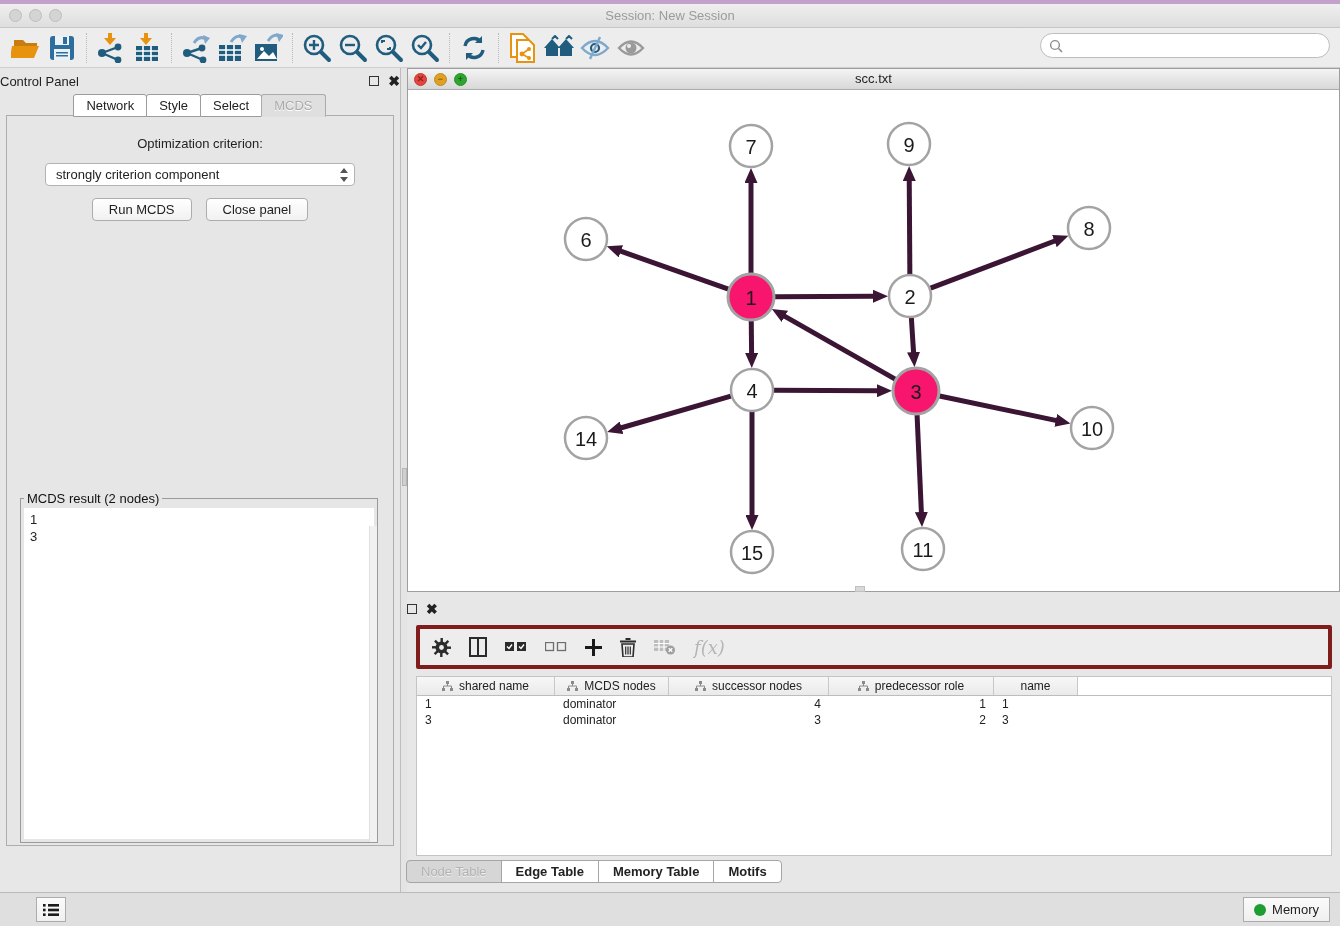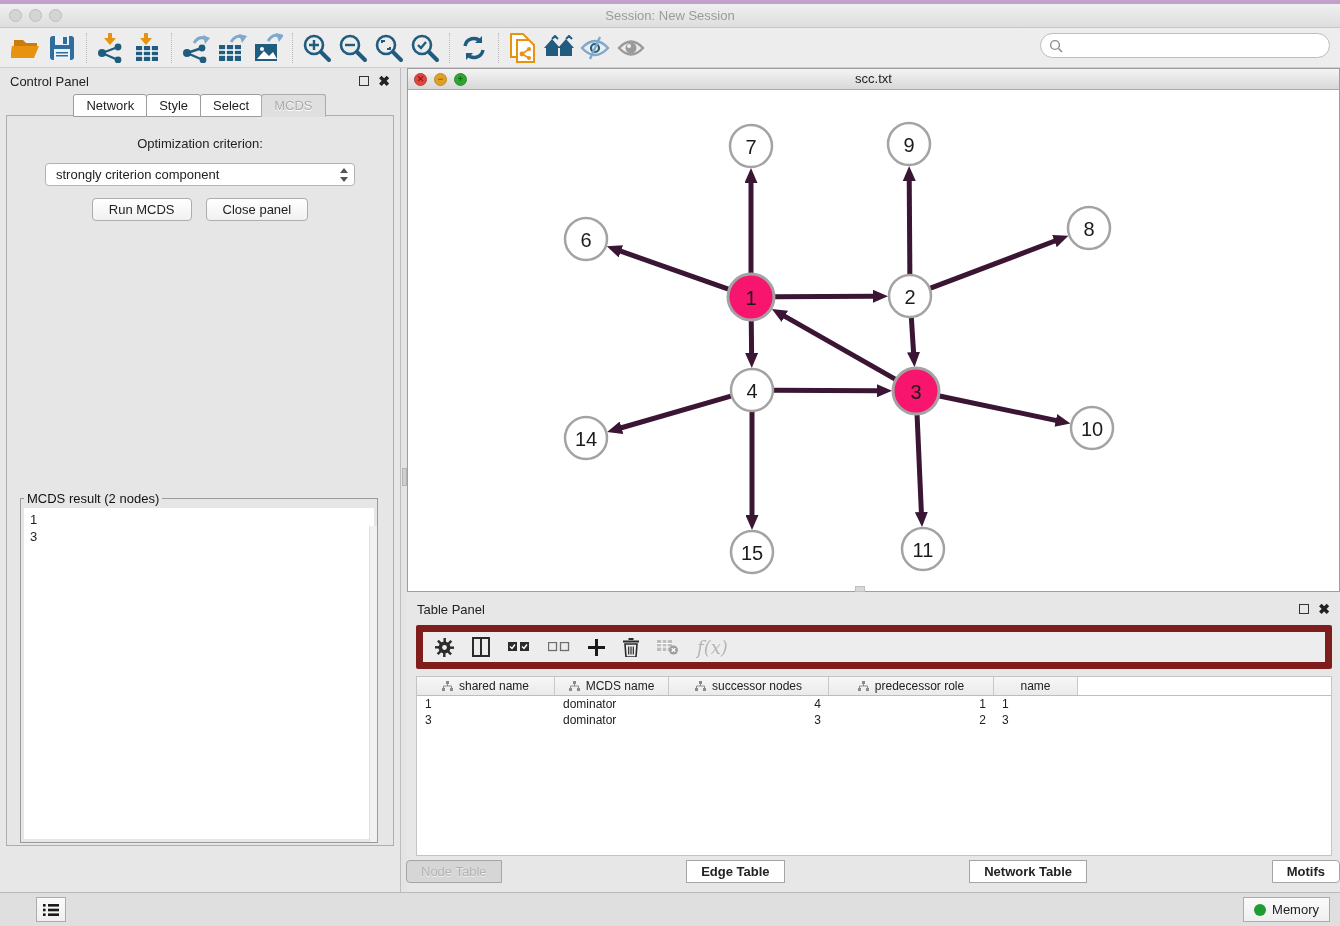--- a/index.html
+++ b/index.html
@@ -19,21 +19,21 @@
   .toolbar { position:absolute; left:0; top:28px; width:1340px; height:40px;
     background:#EDEDED; border-bottom:1px solid #CFCFCF; display:flex; align-items:center; padding-left:8px; }
   .tbtn { width:36px; height:34px; display:flex; align-items:center; justify-content:center; flex:0 0 auto; }
   .tsep { width:1px; height:30px; border-left:1px dotted #B9B9B9; margin:0 6px; flex:0 0 auto; }
   .searchbox { position:absolute; right:10px; top:5px; width:290px; height:25px; background:#fff;
     border:1px solid #BDBDBD; border-radius:13px; display:flex; align-items:center; padding-left:8px; }
   .searchbox input { border:none; outline:none; flex:1; font-size:12px; background:transparent; height:20px; }
 
   
   .control-panel { position:absolute; left:0; top:68px; width:400px; height:824px; background:#E7E7E7; }
-  .panel-header { height:26px; display:flex; align-items:center; padding:0 10px; }
+  .panel-header { height:26px; display:flex; align-items:center; padding:0 0; }
   .panel-header .ph-title { flex:1; font-size:13px; color:#222; }
   .float-ic { width:10px; height:10px; border:1.5px solid #333; display:inline-block; margin-right:9px; }
   .close-ic { font-size:14px; font-weight:bold; color:#222; line-height:10px; }
   .ctab-row { display:flex; justify-content:center; position:relative; z-index:2; }
   .ctab { border:1px solid #9C9C9C; background:#fff; padding:3px 12px; font-size:13px; margin-left:-1px; border-radius:3px 3px 0 0; }
   .ctab.active { background:#DFDFDF; color:#ABABAB; text-shadow:0 1px 0 #fff; border-color:#ABABAB; border-bottom-color:#DFDFDF; }
   .cp-box { position:absolute; left:6px; right:6px; top:47px; bottom:46px; border:1px solid #ADADAD; background:#E6E6E6; }
   .opt-label { text-align:center; margin-top:20px; font-size:13px; }
   .select { margin:12px auto 0; width:310px; height:23px; background:#fff; border:1px solid #B3B3B3; border-radius:4px;
     display:flex; align-items:center; padding:0 4px 0 10px; font-size:13px; }
@@ -58,32 +58,32 @@
   .tl { position:absolute; top:4px; width:13px; height:13px; border-radius:50%; font-size:9px; font-weight:bold;
     display:flex; align-items:center; justify-content:center; line-height:1; }
   .tl-red { left:6px; background:#E2463D; color:#8E1F1B; border:1px solid #C03A33; }
   .tl-yellow { left:26px; background:#DFA023; color:#8E5E10; border:1px solid #C08A1E; }
   .tl-green { left:46px; background:#2FA52F; color:#156615; border:1px solid #279127; }
   .net-canvas { position:absolute; left:0; top:21px; width:931px; height:501px; background:#fff; }
 
   
   .table-panel { position:absolute; left:407px; top:596px; width:933px; height:296px; background:#E7E7E7; }
   .tp-toolbar { position:absolute; left:9px; right:8px; top:29px; height:44px; background:#EDEDED;
-    border:7px solid #7f1d1d; border-radius:2px; display:flex; align-items:center; padding-left:12px; gap:18px; }
+    border:4px solid #7f1d1d; border-radius:2px; display:flex; align-items:center; padding-left:12px; gap:18px; }
   .tp-ic { display:flex; align-items:center; justify-content:center; }
   .fx { font-family:"DejaVu Serif", serif; font-style:italic; font-size:18px; color:#B5B5B5; }
   .dtable { position:absolute; left:9px; right:8px; top:80px; bottom:36px; background:#fff; border:1px solid #C4C4C4; }
   .thead { display:flex; height:19px; border-bottom:1px solid #BDBDBD; background:#fff; }
   .th { background:linear-gradient(#F7F7F7,#EAEAEA); border-right:1px solid #C8C8C8; display:flex; align-items:center;
     justify-content:center; gap:6px; font-size:12px; color:#222; }
   .th svg { flex:0 0 auto; }
   .tr { display:flex; height:16px; align-items:center; }
   .td { font-size:12px; padding:0 8px; overflow:hidden; white-space:nowrap; }
   .td.right { text-align:right; }
-  .tp-tabs { position:absolute; left:0; right:0; bottom:9px; display:flex; justify-content:space-between; }
+  .tp-tabs { position:absolute; left:0; right:0; bottom:9px; display:flex; justify-content:flex-start; }
   .ttab { border:1px solid #A5A5A5; background:#fff; padding:3px 14px; font-size:13px; font-weight:bold; margin-left:-1px; }
   .ttab:first-child { border-radius:4px 0 0 4px; }
   .ttab:last-child { border-radius:0 4px 4px 0; }
   .ttab.active { background:#D6D6D6; color:#B3B3B3; font-weight:normal; text-shadow:0 1px 0 #EEE; }
 
   
   .statusbar { position:absolute; left:0; top:892px; width:1340px; height:34px; background:#DFDFDF; border-top:1px solid #BABABA; }
   .sbtn { position:absolute; background:linear-gradient(#FBFBFB,#EFEFEF); border:1px solid #ACACAC; display:flex; align-items:center; justify-content:center;margin-left:26px; }
   .list-btn { left:10px; top:4px; width:30px; height:25px; }
   .mem-btn { right:10px; top:4px; height:25px; padding:0 10px; gap:6px; font-size:13px; }
@@ -334,21 +334,20 @@
         <text x="344" y="463" text-anchor="middle" dominant-baseline="central" font-size="20" fill="#1B1B1B">15</text>
         <circle cx="515" cy="459" r="21" fill="#FFFFFF" stroke="#A3A3A3" stroke-width="2.5"></circle>
         <text x="515" y="460" text-anchor="middle" dominant-baseline="central" font-size="20" fill="#1B1B1B">11</text>
       </svg>
   </div>
 </div>
 <div class="hgrip"></div>
 
 <div class="table-panel">
   <div class="panel-header">
-    <span class="ph-title">Table Panel</span>
     <span class="float-ic"></span>
     <span class="close-ic">✖</span>
   </div>
   <div class="tp-toolbar">
     <span class="tp-ic">
       <svg width="19" height="19" viewBox="0 0 19 19">
         <g fill="#2B2B2B">
           <rect x="8.5" y="0" width="2.4" height="5" transform="rotate(0 9.5 9.5)"></rect>
           <rect x="8.5" y="0" width="2.4" height="5" transform="rotate(45 9.5 9.5)"></rect>
           <rect x="8.5" y="0" width="2.4" height="5" transform="rotate(90 9.5 9.5)"></rect>
@@ -416,21 +415,21 @@
           </svg>
           <span>shared name</span>
         </div>
         <div class="th" style="width: 114px;">
           <svg width="11" height="11" viewBox="0 0 11 11">
             <rect x="4" y="0" width="3" height="3" fill="#8A8A8A"></rect>
             <rect x="0" y="7" width="3" height="3" fill="#8A8A8A"></rect>
             <rect x="8" y="7" width="3" height="3" fill="#8A8A8A"></rect>
             <path d="M5.5 3v2M1.5 7V5h8v2" stroke="#8A8A8A" fill="none"></path>
           </svg>
-          <span>MCDS name</span>
+          <span>MCDS nodes</span>
         </div>
         <div class="th" style="width: 160px;">
           <svg width="11" height="11" viewBox="0 0 11 11">
             <rect x="4" y="0" width="3" height="3" fill="#8A8A8A"></rect>
             <rect x="0" y="7" width="3" height="3" fill="#8A8A8A"></rect>
             <rect x="8" y="7" width="3" height="3" fill="#8A8A8A"></rect>
             <path d="M5.5 3v2M1.5 7V5h8v2" stroke="#8A8A8A" fill="none"></path>
           </svg>
           <span>successor nodes</span>
         </div>
@@ -460,21 +459,21 @@
           <div class="td" style="width: 114px;">dominator</div>
           <div class="td right" style="width: 160px;">3</div>
           <div class="td right" style="width: 165px;">2</div>
           <div class="td" style="width: 84px;">3</div>
         </div>
       </div>
   </div>
   <div class="tp-tabs">
       <div class="ttab active">Node Table</div>
       <div class="ttab">Edge Table</div>
-      <div class="ttab">Network Table</div>
+      <div class="ttab">Memory Table</div>
       <div class="ttab">Motifs</div>
     </div>
 </div>
 
 <div class="statusbar">
   <div class="sbtn list-btn">
     <svg width="16" height="14" viewBox="0 0 16 14">
       <rect x="0" y="1" width="2.6" height="2.6" fill="#1A1A1A"></rect>
         <rect x="5" y="1" width="11" height="2.6" fill="#1A1A1A"></rect>
       <rect x="0" y="5.7" width="2.6" height="2.6" fill="#1A1A1A"></rect>

